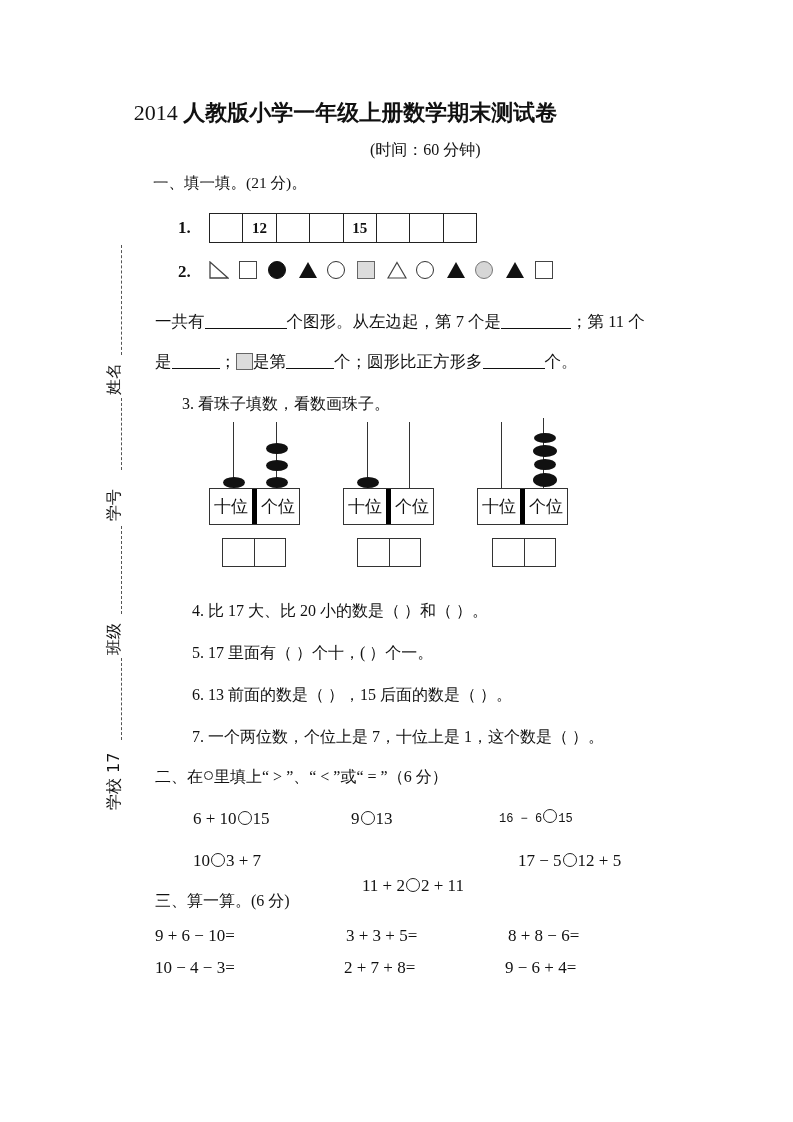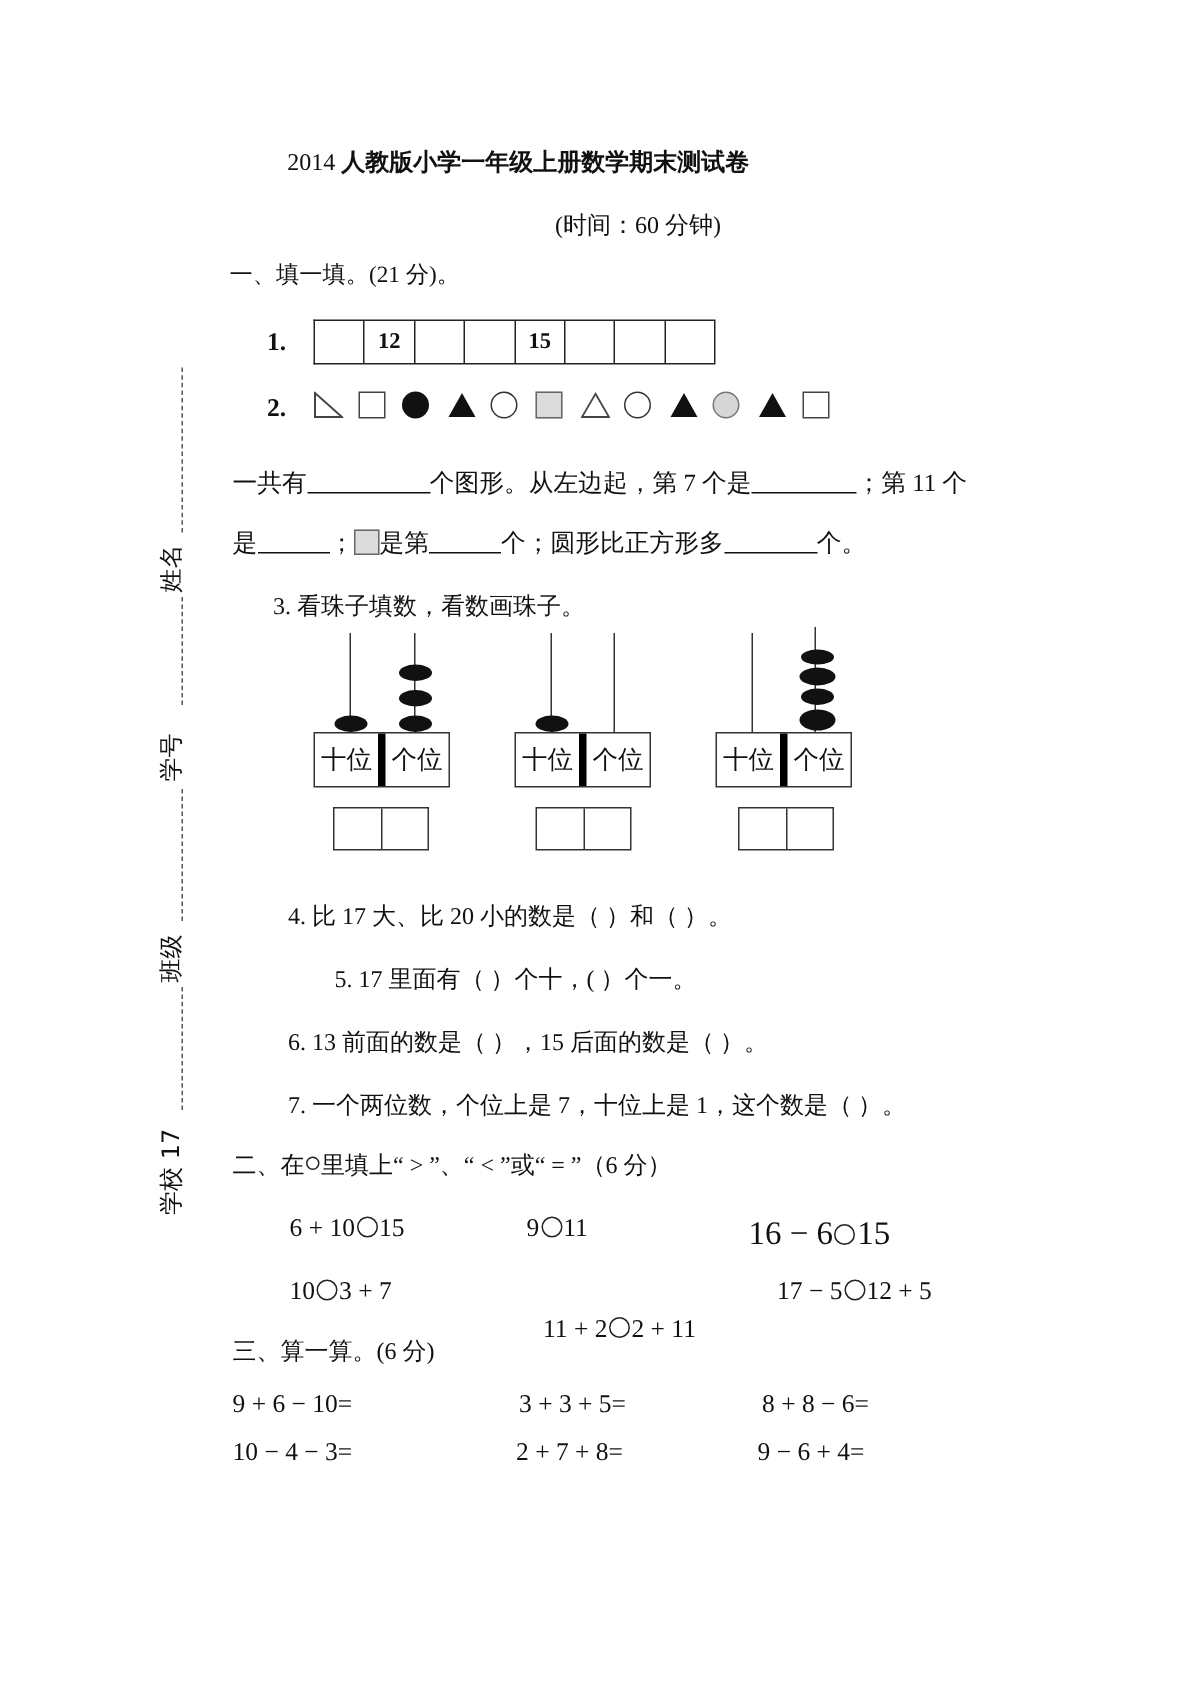--- a/index.html
+++ b/index.html
@@ -1,21 +1,21 @@
 <!DOCTYPE html>
 <html><head>
   <meta charset="utf-8">
   <style>
     html, body { margin: 0; padding: 0; background: #ffffff; }
     body {
       width: 793px; height: 1122px; position: relative; overflow: hidden;
       font-family: "Liberation Serif", "DejaVu Serif", serif; color: #111;
     }
     .abs { position: absolute; white-space: nowrap; }
-    .title { left: 0; width: 691px; top: 98px; text-align: center; font-size: 16px; }
+    .title { left: 0; width: 691px; top: 98px; text-align: center; font-size: 22px; }
     .title .yr { font-family: "Liberation Serif", serif; font-weight: normal; }
     .title .cn { font-family: "DejaVu Sans", sans-serif; font-weight: bold; }
     .subtitle { left: 370px; top: 140px; font-size: 16px; text-align: center; }
     .sec { font-size: 15.5px; }
     .q { font-size: 16px; }
     .qb { font-size: 17px; font-weight: bold; }
 
     
     .seq { left: 209px; top: 213px; display: flex; border-top: 1px solid #222; border-bottom: 1px solid #222; border-left: 1px solid #222; }
     .seq .cell { width: 32.4px; height: 28px; border-right: 1px solid #222; display: flex; align-items: center; justify-content: center; font-weight: bold; font-size: 15px; box-sizing: content-box; }
@@ -172,35 +172,35 @@
     <span>十位</span>
     <span>个位</span>
   </div>
   <div class="ans" style="left:15px;">
       <div></div>
       <div></div>
     </div>
 </div>
 
 <div class="abs q" style="left:192px;top:601px;">4.  比 17 大、比 20 小的数是（          ）和（          ）。</div>
-<div class="abs q" style="left:192px;top:643px;margin-left:31px;">5. 17 里面有（          ）个十，(          ）个一。</div>
+<div class="abs q" style="left:192px;top:643px;">5. 17 里面有（          ）个十，(          ）个一。</div>
 <div class="abs q" style="left:192px;top:685px;">6. 13 前面的数是（        ），15 后面的数是（        ）。</div>
 <div class="abs q" style="left:192px;top:727px;">7.  一个两位数，个位上是 7，十位上是 1，这个数是（        ）。</div>
 
 <div class="abs sec" style="left:155px;top:767px;font-size:16px;">
   <span>二、在</span><span class="circ small"></span><span>里填上“ &gt; ”、“ &lt; ”或“ = ”（6 分）</span>
 </div>
 
 <div class="abs q" style="left:193px;top:809px;font-size:17px;">
   <span>6 + 10</span><span class="circ"></span><span>15</span>
 </div>
 <div class="abs q" style="left:351px;top:809px;font-size:17px;">
-  <span>9</span><span class="circ"></span><span>11</span>
-</div>
-<div class="abs q" style="left:499px;top:809px;font-size:22px;">
+  <span>9</span><span class="circ"></span><span>13</span>
+</div>
+<div class="abs q" style="left:499px;top:809px;font-size:12px;font-family:Liberation Mono, monospace;">
   <span>16 − 6</span><span class="circ"></span><span>15</span>
 </div>
 <div class="abs q" style="left:193px;top:851px;font-size:17px;">
   <span>10</span><span class="circ"></span><span>3 + 7</span>
 </div>
 <div class="abs q" style="left:362px;top:851px;font-size:17px;margin-top:25px;">
   <span>11 + 2</span><span class="circ"></span><span>2 + 11</span>
 </div>
 <div class="abs q" style="left:518px;top:851px;font-size:17px;">
   <span>17 − 5</span><span class="circ"></span><span>12 + 5</span>

